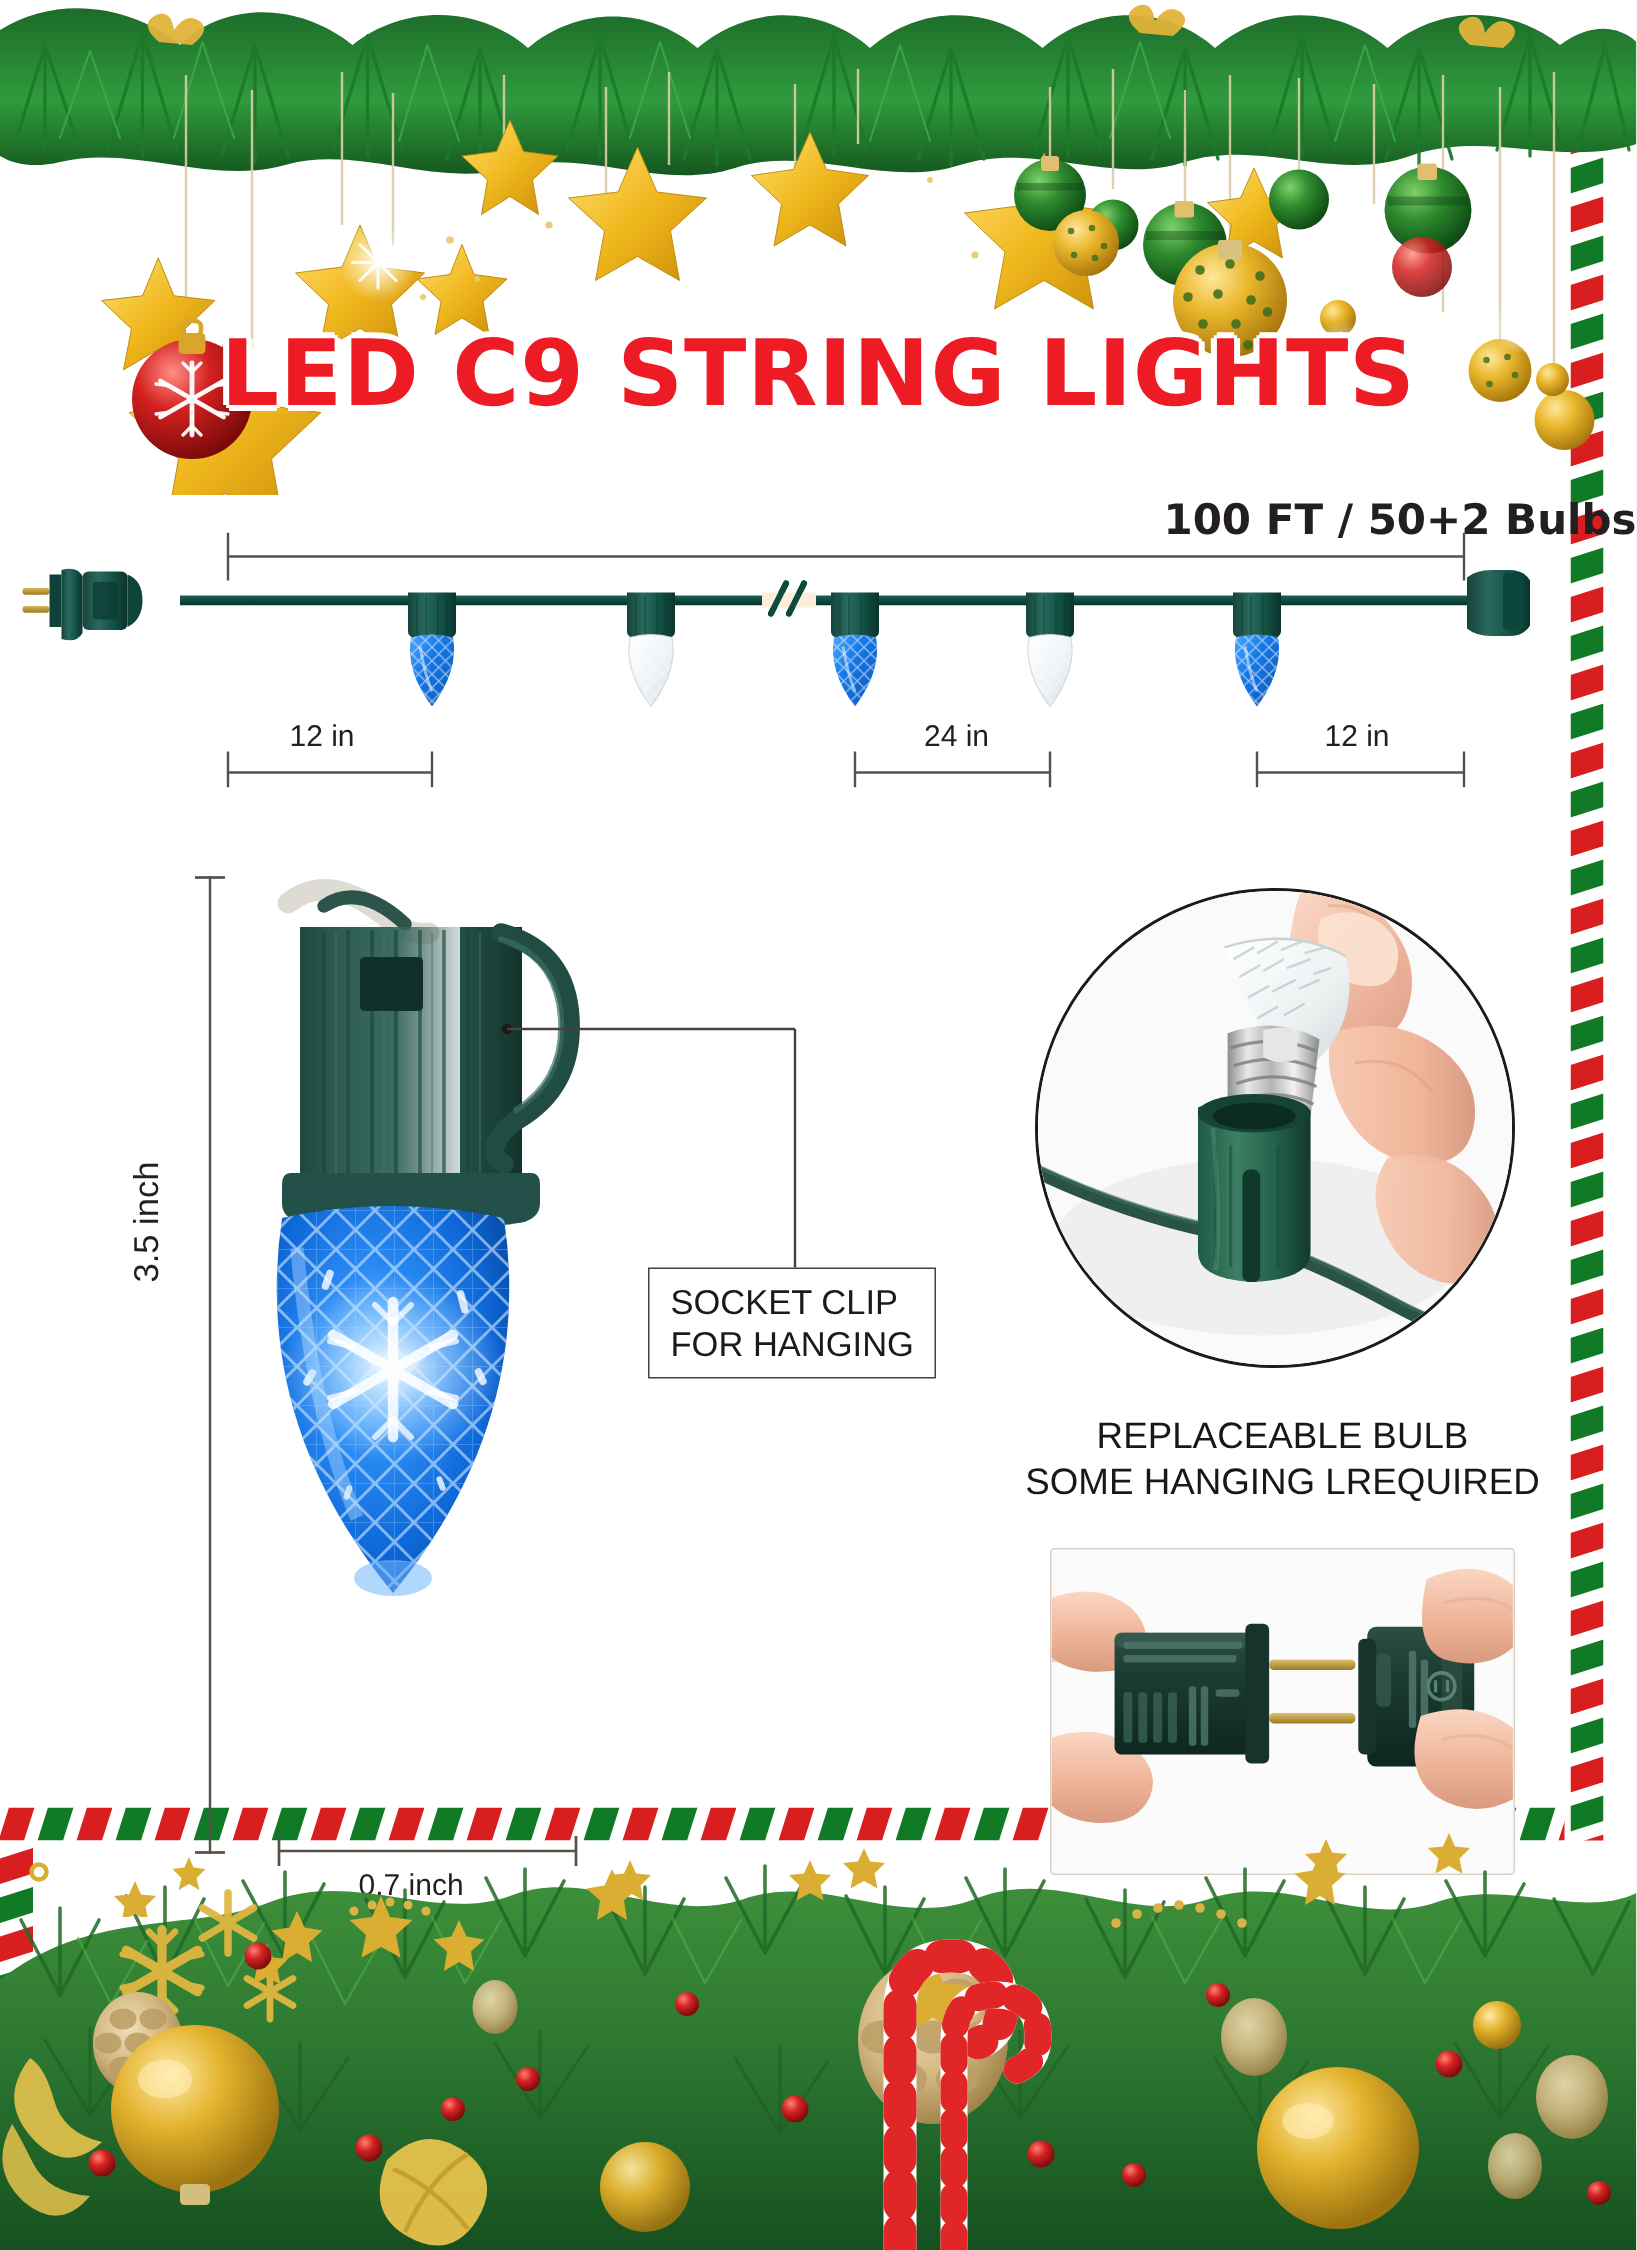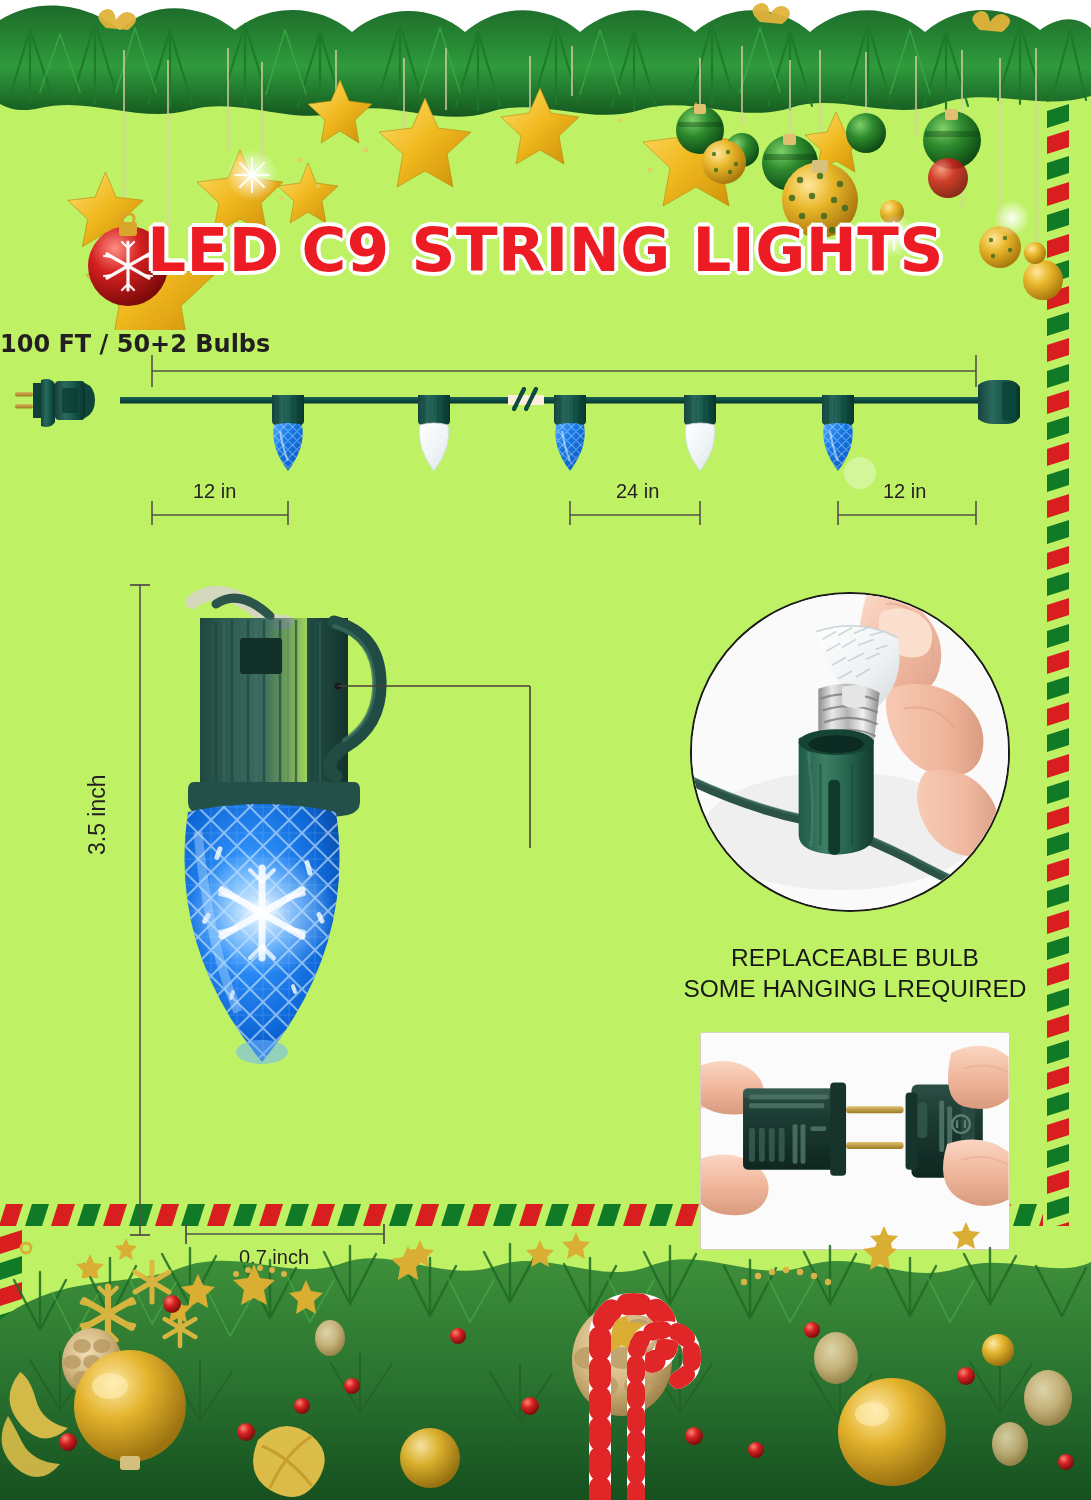--- a/index.html
+++ b/index.html
@@ -3,21 +3,21 @@
 <meta charset="utf-8">
 <style>
   * { margin:0; padding:0; box-sizing:border-box; }
   html,body { width:1091px; height:1500px; }
   body {
     font-family:"Liberation Sans", sans-serif;
     background:#FCEEDD;
     position:relative;
     overflow:hidden;
   }
-  #page { position:absolute; inset:0; background:#bef264; }
+  #page { position:absolute; inset:0; background:#ffffff; }
   .cc-left   { left:16px;  top:108px;  width:22px;  height:1200px; }
   .cc-right  { right:16px; top:108px;  width:22px;  height:1200px; }
   .cc-top    { left:24px;  top:110px;  width:1043px;height:22px; }
   .cc-bottom { left:24px;  bottom:200px;width:1043px;height:22px; }
 
   
   .snowcap { position:absolute; top:0; left:0; width:1091px; height:70px; z-index:2; }
 
   
   .pine-top { position:absolute; top:0; left:0; width:1091px; height:215px; z-index:3; }
@@ -39,21 +39,21 @@
     font-family:"DejaVu Sans", sans-serif;
     -webkit-text-stroke:0px;
     text-shadow:
        3px 0 0 #fff, -3px 0 0 #fff, 0 3px 0 #fff, 0 -3px 0 #fff,
        2px 2px 0 #fff, -2px 2px 0 #fff, 2px -2px 0 #fff, -2px -2px 0 #fff,
        4px 0 0 #fff, -4px 0 0 #fff, 0 4px 0 #fff, 0 -4px 0 #fff;
   }
 
   .spec-label {
     position:absolute; left:0; top:330px; width:1091px;
-    text-align:left; font-size:24px; font-weight:bold; color:#231f20;
+    text-align:right; font-size:28px; font-weight:bold; color:#231f20;
     font-family:"DejaVu Sans", sans-serif;
   }
 
   .dim-text {
     position:absolute; font-size:20px; color:#231f20;
     font-family:"Liberation Sans", sans-serif;
   }
 
   .callout-box {
     position:absolute; left:432px; top:845px; width:192px; height:74px;
@@ -749,20 +749,24 @@
 
       <ellipse cx="142" cy="492" rx="26" ry="12" fill="#6FB8FF" opacity="0.55"></ellipse>
     </svg>
 
     <svg style="position:absolute;left:330px;top:680px;width:320px;height:180px;" viewBox="0 0 320 180">
       <circle cx="8" cy="6" r="3.5" fill="#1a1a1a"></circle>
       <line x1="8" y1="6" x2="200" y2="6" stroke="#4a4038" stroke-width="1.6"></line>
       <line x1="200" y1="6" x2="200" y2="168" stroke="#4a4038" stroke-width="1.6"></line>
     </svg>
 
+    <div class="callout-box">
+      <span>SOCKET CLIP</span>
+      <span>FOR HANGING</span>
+    </div>
 
     <svg style="position:absolute;left:128px;top:580px;width:24px;height:660px;" viewBox="0 0 24 660">
       <line x1="12" y1="4" x2="12" y2="656" stroke="#55504a" stroke-width="1.6"></line>
       <line x1="2" y1="5" x2="22" y2="5" stroke="#55504a" stroke-width="1.8"></line>
       <line x1="2" y1="655" x2="22" y2="655" stroke="#55504a" stroke-width="1.8"></line>
     </svg>
     <div class="v-dim-label">3.5 inch</div>
 
     <svg style="position:absolute;left:180px;top:1222px;width:210px;height:24px;" viewBox="0 0 210 24">
       <line x1="6" y1="12" x2="204" y2="12" stroke="#55504a" stroke-width="1.6"></line>

